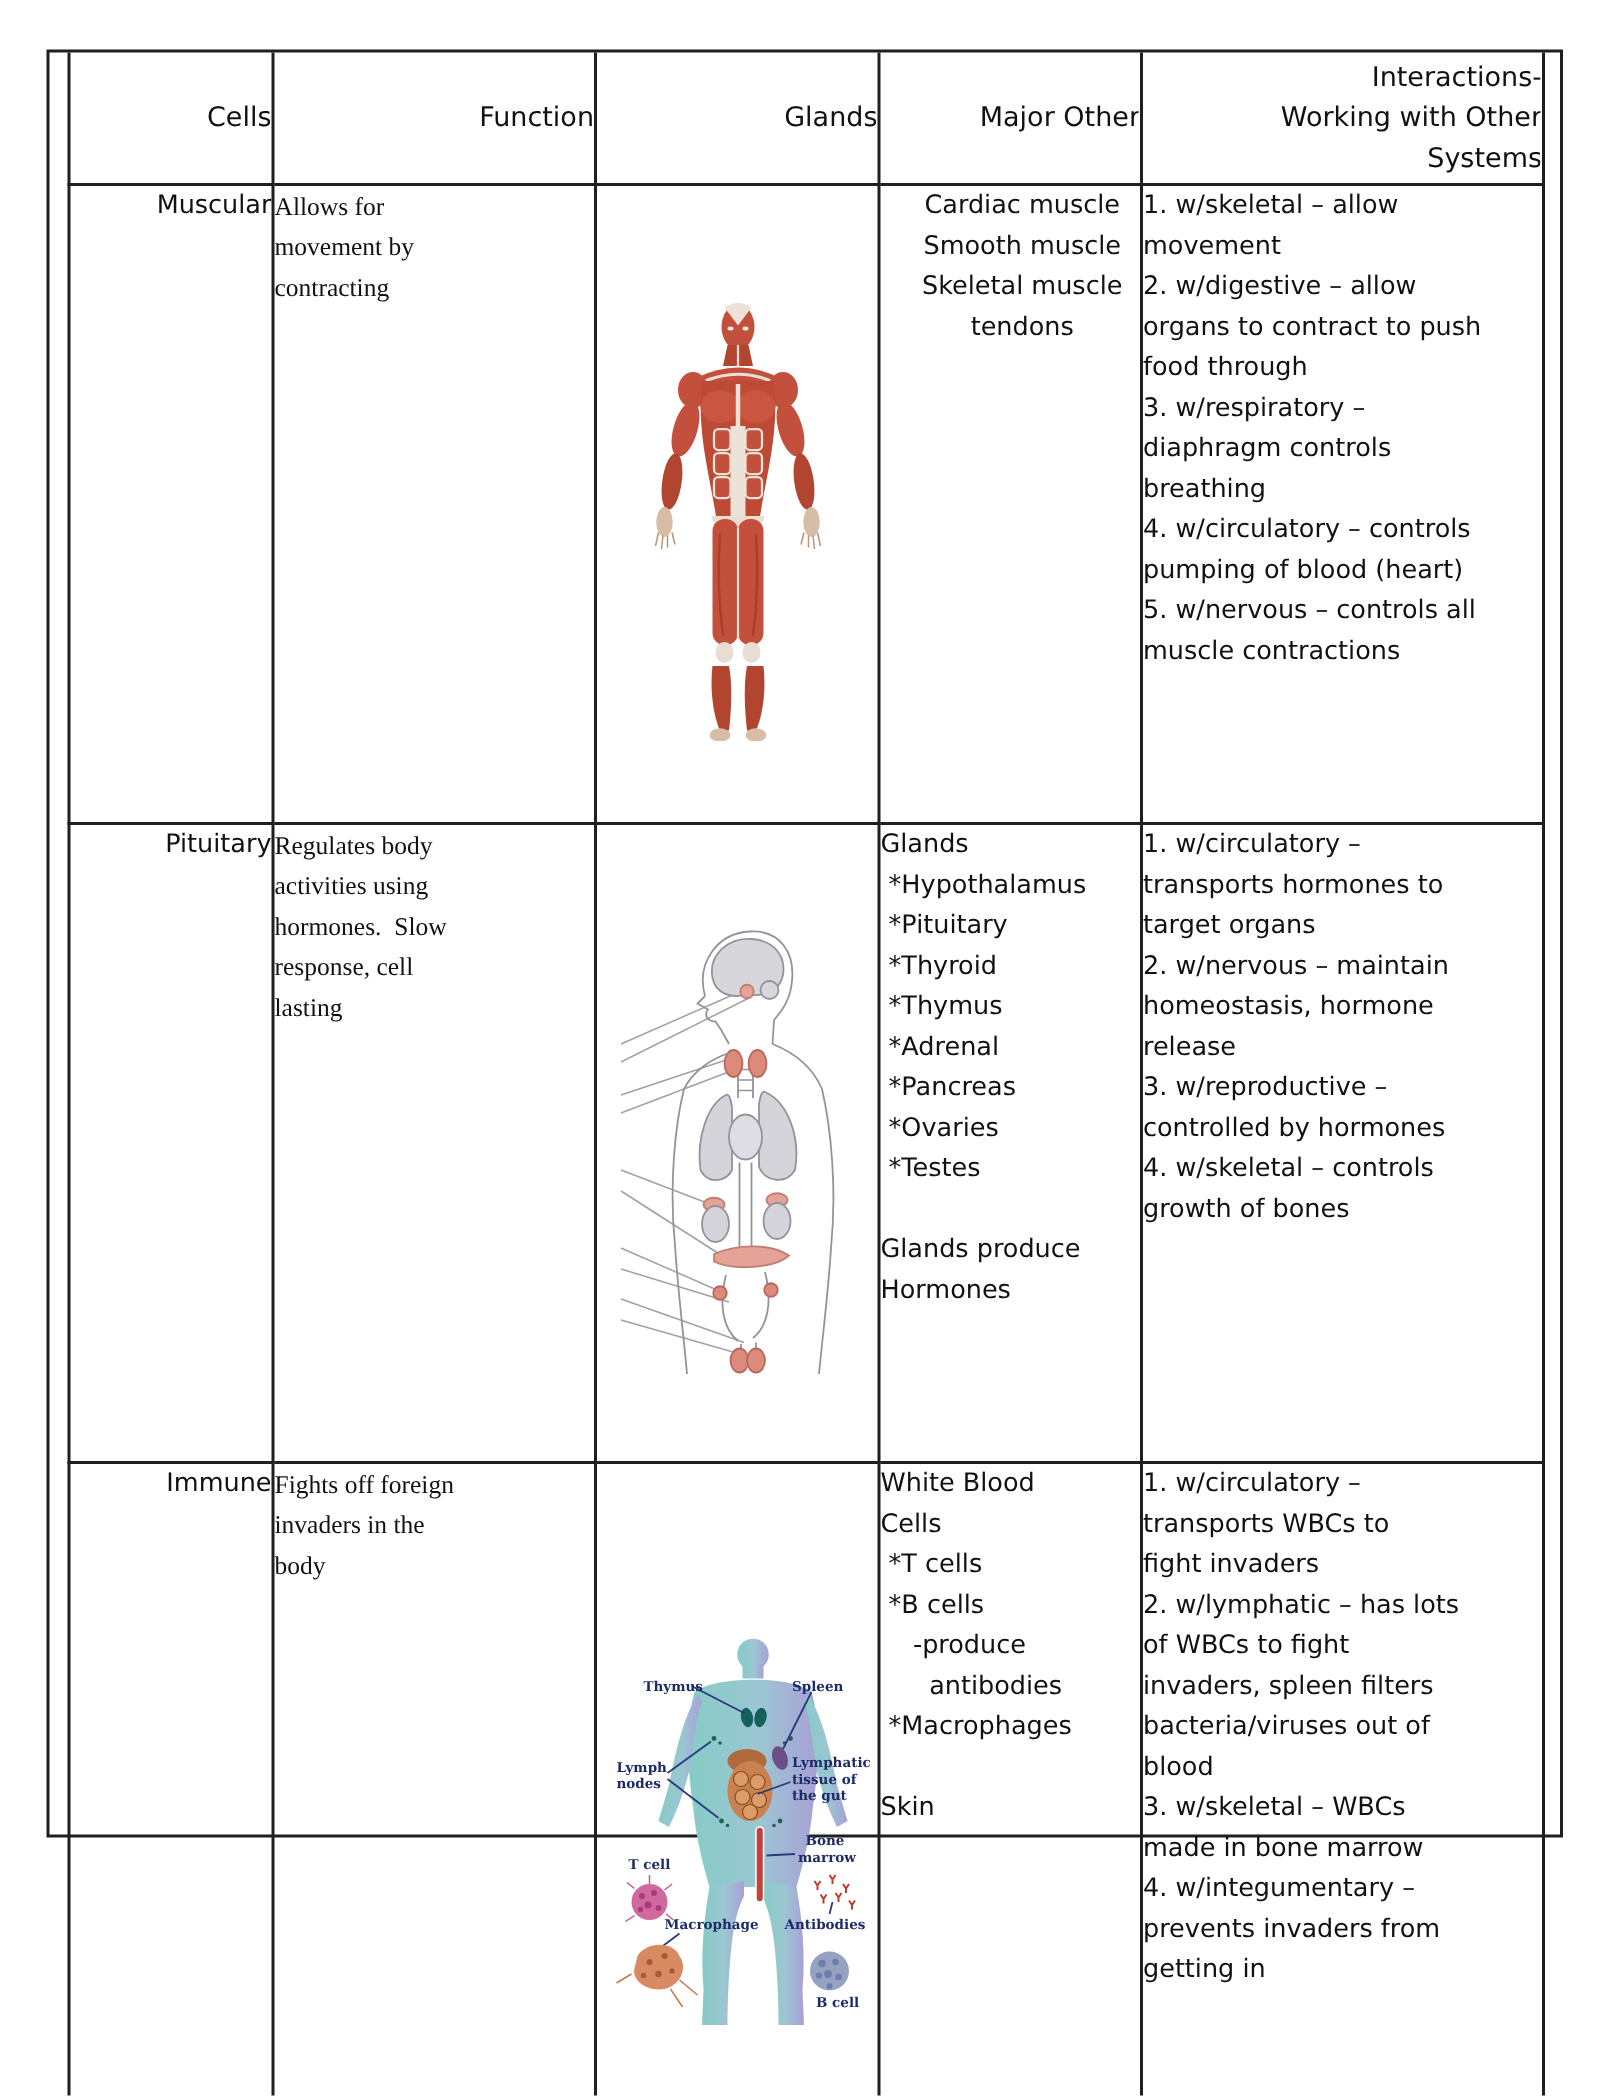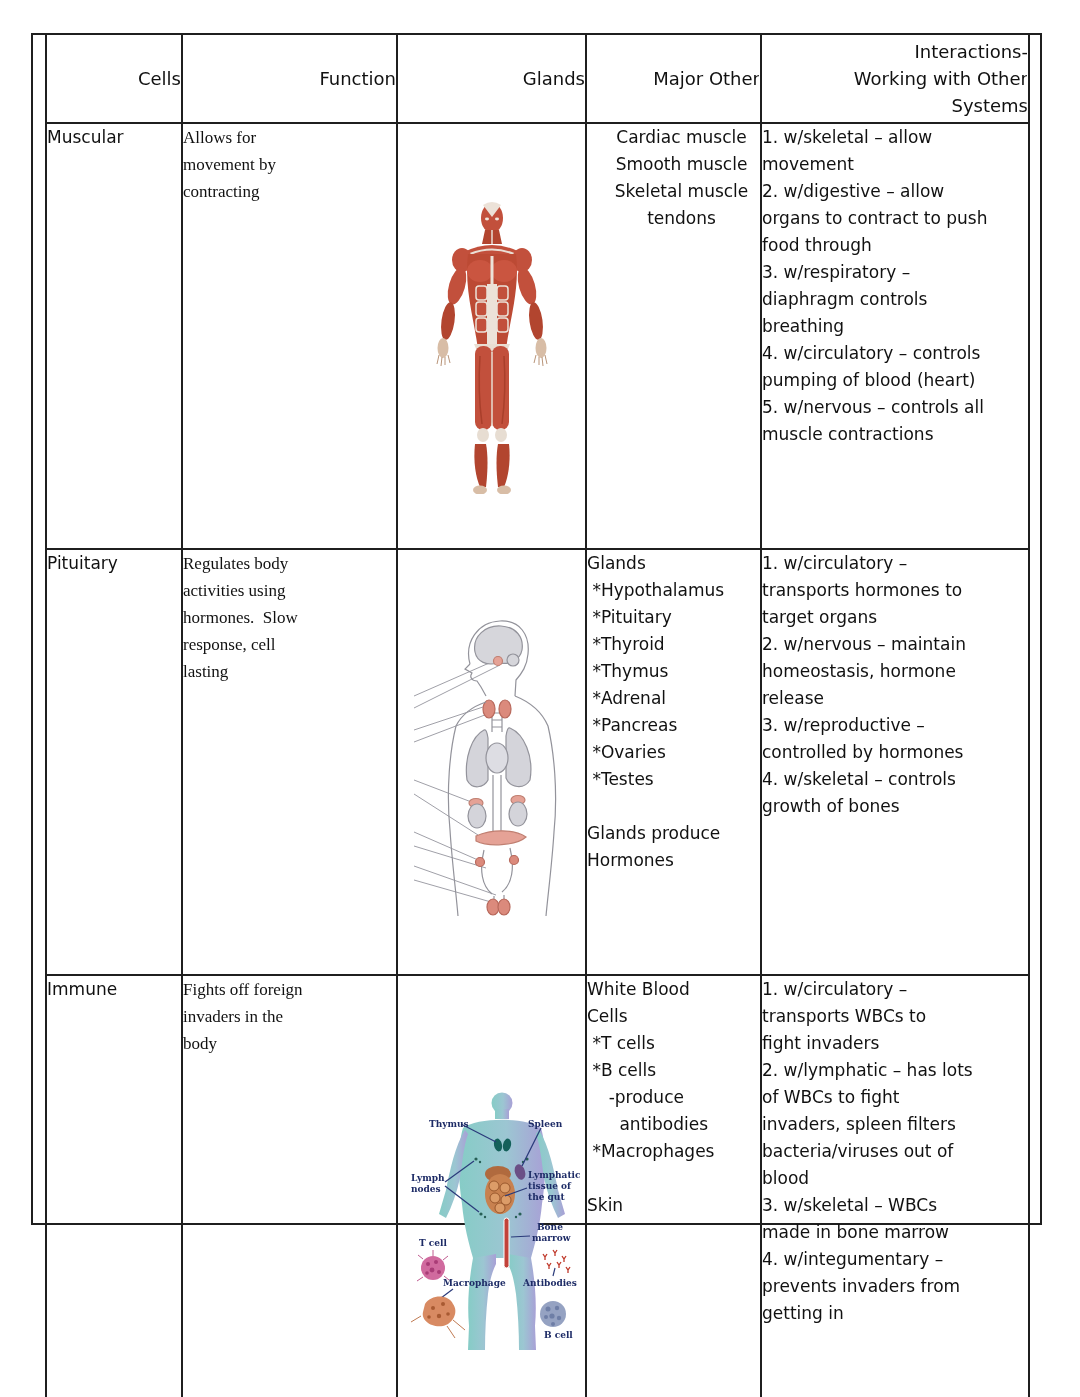--- a/index.html
+++ b/index.html
@@ -9,21 +9,21 @@
          border:2px solid #1f1f1f;background:#fff;}
   table.systems{position:absolute;left:12px;top:0;width:983px;height:1188px;
          border-collapse:collapse;table-layout:fixed;}
   table.systems th,table.systems td{
          border:2px solid #1f1f1f;vertical-align:top;
          white-space:pre-wrap;font-size:17px;line-height:27px;
          font-weight:normal;padding:0;overflow:hidden;}
   table.systems tr:first-child > *{border-top:none;}
   table.systems tr:last-child  > *{border-bottom:none;}
   th{vertical-align:middle !important;text-align:right;font-size:18px !important;border-radius:16px;}
-  td.sys{text-align:left;padding-top:30px;}
+  td.sys{text-align:right;padding-top:30px;}
   td.fn{padding:6px 8px 0 12px;font-family:Liberation Serif, serif;}
   td.diag{text-align:center;}
   td.org{padding:6px 4px 0 10px;}
   td.org.center{text-align:center;padding-left:16px;}
   td.inter{padding:6px 4px 0 9px;}
   svg.fig{display:block;}
   .m-fig{margin:16px auto 0;}
   .e-fig{margin:6px auto 0;}
   .i-fig{margin:56px auto 0;}
 </style>

